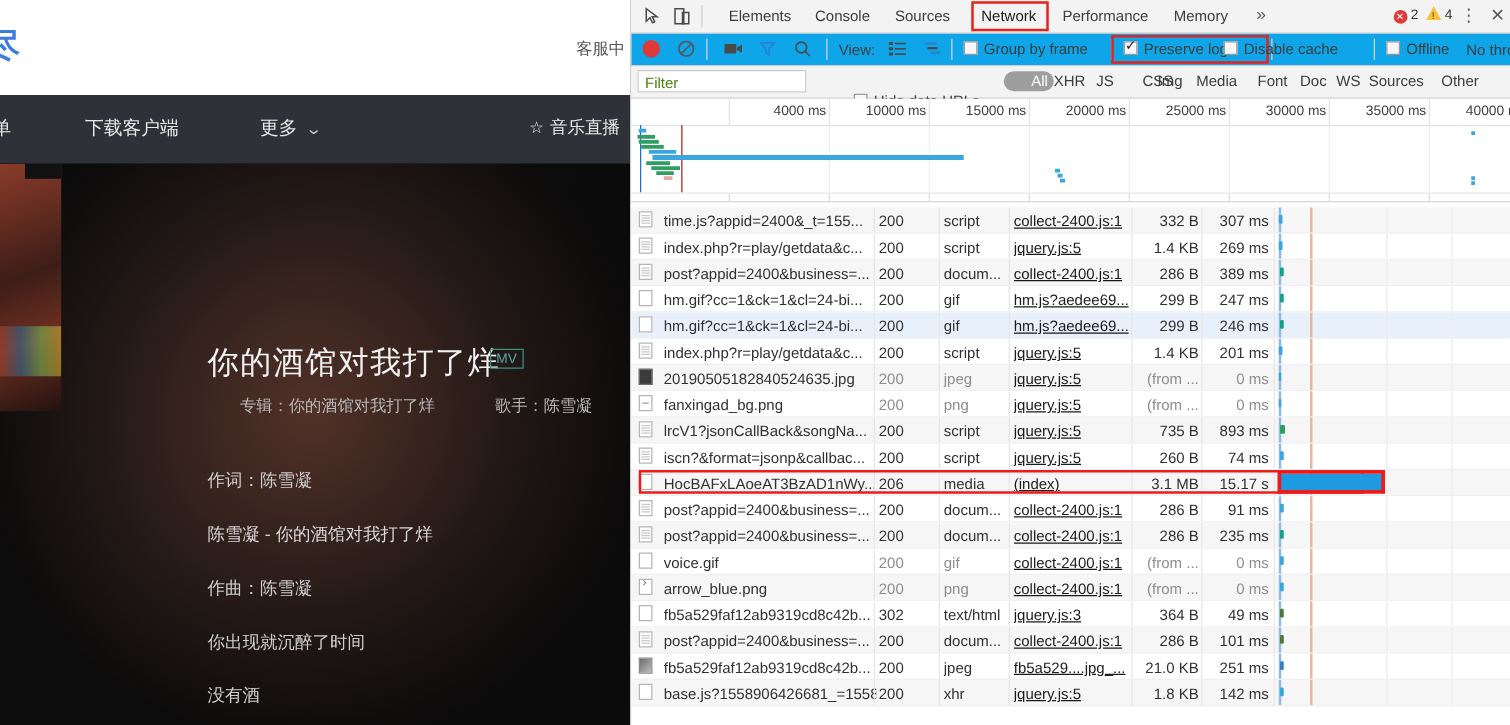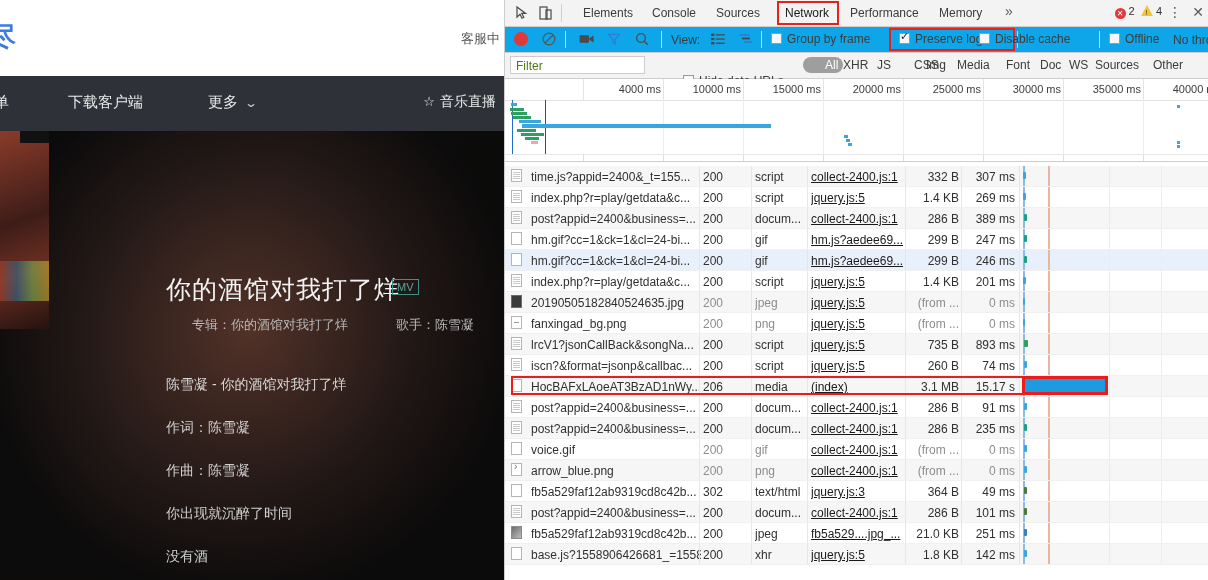--- a/index.html
+++ b/index.html
@@ -174,22 +174,22 @@
       <div class="meta-row">
         <div class="meta-album">
           <span>专辑：</span><span>你的酒馆对我打了烊</span>
         </div>
         <div class="meta-singer">
           <span>歌手：</span><span>陈雪凝</span>
         </div>
       </div>
 
       <div class="lyrics">
+        <div class="lyric">作词：陈雪凝</div>
         <div class="lyric l0">陈雪凝 - 你的酒馆对我打了烊</div>
-        <div class="lyric">作词：陈雪凝</div>
         <div class="lyric">作曲：陈雪凝</div>
         <div class="lyric">你出现就沉醉了时间</div>
         <div class="lyric">没有酒</div>
 
       </div>
 
     </div>
   </div>
 
   <div class="devtools">

